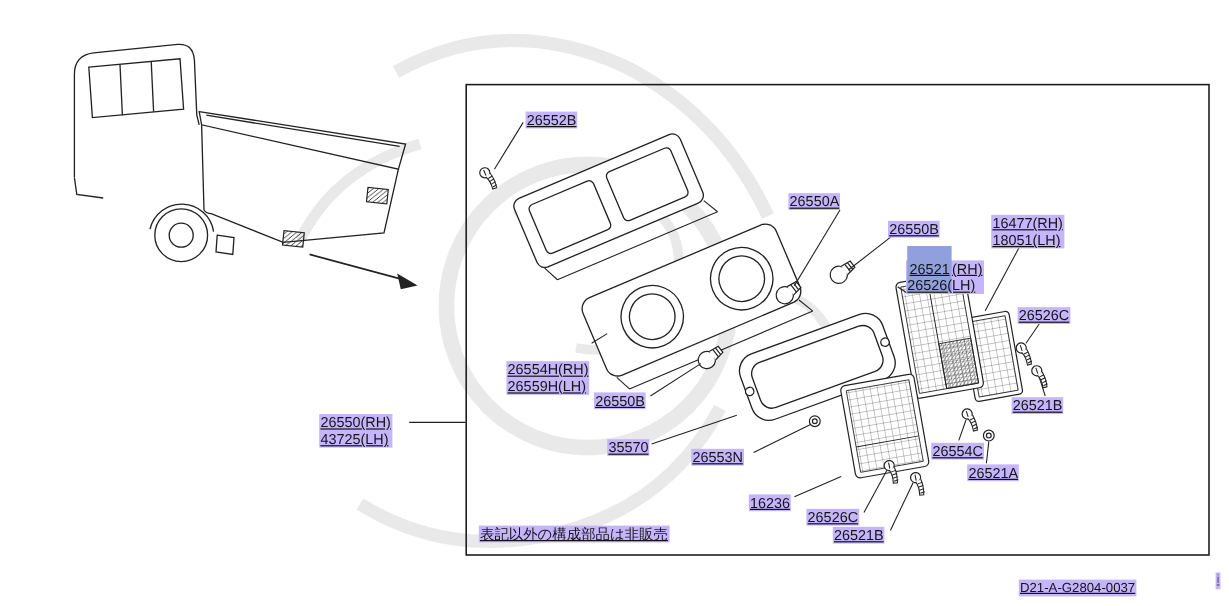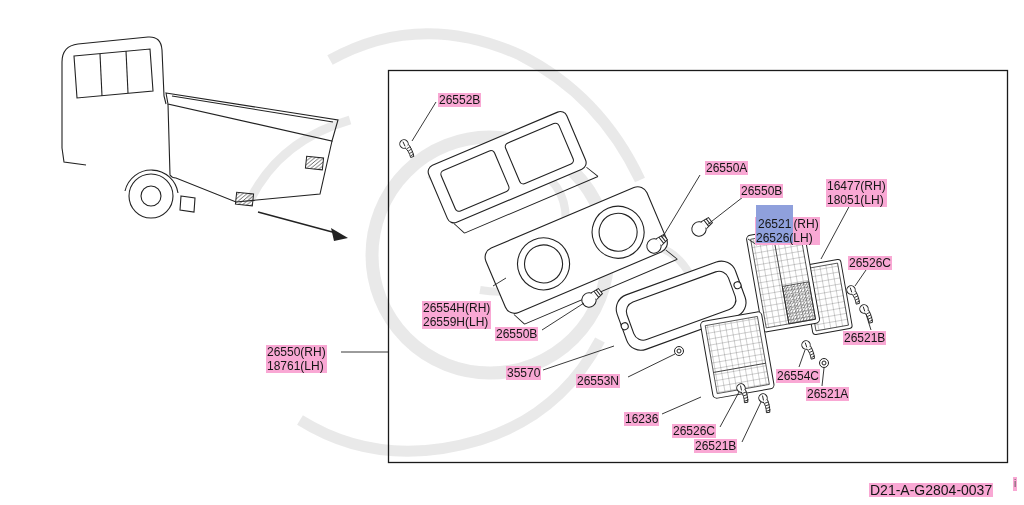--- a/index.html
+++ b/index.html
@@ -1,23 +1,23 @@
 <!DOCTYPE html>
 <html><head>
 <meta charset="utf-8">
 <style>
   html,body{margin:0;padding:0;background:#fff;}
   #stage{position:relative;width:1024px;height:505px;background:#fff;overflow:hidden;
          font-family:"Liberation Sans", sans-serif;color:#151515;}
   #art{position:absolute;left:0;top:0;width:1024px;height:505px;}
   .lbl{position:absolute;font-size:12px;line-height:14px;white-space:nowrap;
-       background:#f9a8d4;padding:0 1px;z-index:5;}
+       background:#c4b5fd;padding:0 1px;z-index:5;text-decoration:underline;}
   .lbl div{white-space:nowrap;}
   .hl{padding:12px 2px;}
-  .small{font-size:14px;margin-left:20px;}
+  .small{font-size:11px;}
   .tiny{font-size:10px;color:#555;}
 </style>
 </head>
 <body>
 
 <div id="stage">
 
   <svg id="art" viewBox="0 0 1024 505">
     <defs>
       <pattern id="hatch" width="4" height="4" patternUnits="userSpaceOnUse">
@@ -158,21 +158,21 @@
       <line x1="662" y1="414" x2="701" y2="397"></line>
       <line x1="799" y1="367" x2="805" y2="350"></line>
       <line x1="822" y1="386" x2="824" y2="368"></line>
       <line x1="720" y1="427" x2="739" y2="392"></line>
       <line x1="742" y1="442" x2="761" y2="402"></line>
       <line x1="341" y1="352" x2="388" y2="352"></line>
     </g>
   </svg>
 
   <div class="lbl" style="left:438px;top:93px">26552B</div>
-  <div class="lbl" style="left:705px;top:161px">26550A</div>
+  <div class="lbl" style="left:657px;top:161px">26550A</div>
   <div class="lbl" style="left:740px;top:184px">26550B</div>
 
   <div class="lbl" style="left:826px;top:179px">
     <div>16477(RH)</div>
     <div>18051(LH)</div>
   </div>
 
   <div class="lbl" style="left:755px;top:217px">
     <div>
       <span class="hl" style="background: rgb(143, 160, 220);">26521</span><span>(RH)</span>
@@ -192,19 +192,20 @@
   <div class="lbl" style="left:576px;top:374px">26553N</div>
   <div class="lbl" style="left:843px;top:331px">26521B</div>
   <div class="lbl" style="left:776px;top:369px">26554C</div>
   <div class="lbl" style="left:806px;top:387px">26521A</div>
   <div class="lbl" style="left:624px;top:412px">16236</div>
   <div class="lbl" style="left:672px;top:424px">26526C</div>
   <div class="lbl" style="left:694px;top:439px">26521B</div>
 
   <div class="lbl" style="left:266px;top:345px">
     <div>26550(RH)</div>
-    <div>18761(LH)</div>
-  </div>
-
+    <div>43725(LH)</div>
+  </div>
+
+  <div class="lbl" style="left:399px;top:438px">表記以外の構成部品は非販売</div>
   <div class="lbl small" style="left:849px;top:483px">D21-A-G2804-0037</div>
   <div class="lbl tiny" style="left:1013px;top:477px">i</div>
 
 </div>
 
 </body></html>

